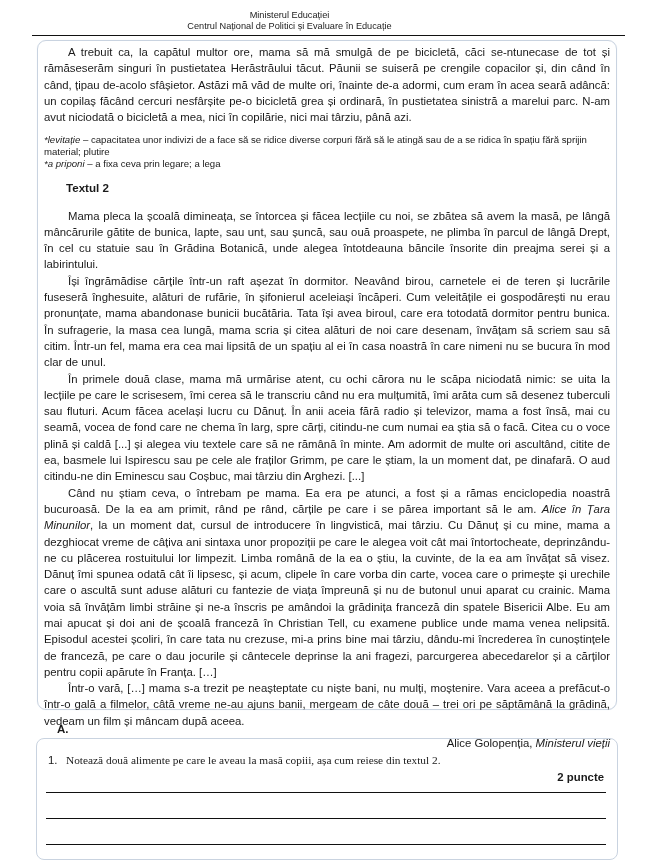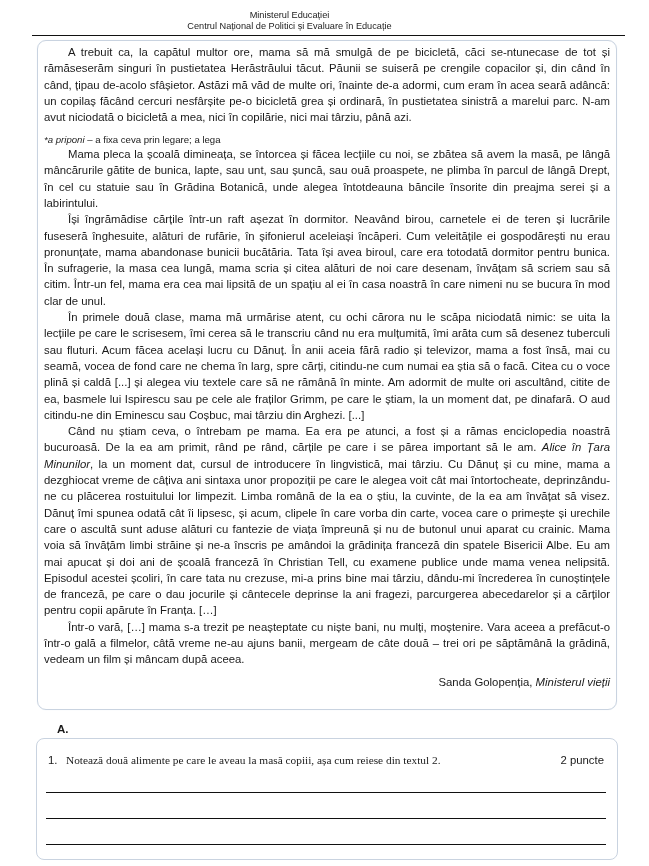--- a/index.html
+++ b/index.html
@@ -38,49 +38,51 @@
     .question-box {
       position: absolute; left: 36px; top: 738px; width: 582px; height: 122px;
       border: 1px solid #c9d3e0; border-radius: 8px; box-sizing: border-box;
     }
     .question-row {
       position: absolute; left: 48px; top: 753px; width: 556px;
       font-size: 11.35px; line-height: 14px;
     }
     .q-num { position: absolute; left: 0; top: 0; }
     .q-text { position: absolute; left: 18px; top: 0; font-family: Liberation Serif, serif; }
-    .q-points { position: absolute; right: 0; top: 0; font-weight: normal; }
+    .q-points { position: absolute; right: 0; top: 17px; font-weight: bold; }
     .answer-line {
       position: absolute; left: 46px; width: 560px; height: 0; border-top: 1px solid #111;
     }
   </style>
 </head>
 <body>
 
 <div class="header">
   <div>Ministerul Educației</div>
   <div>Centrul Național de Politici și Evaluare în Educație</div>
 </div>
 <div class="header-rule"></div>
 
 <div class="passage-box"></div>
 <div class="passage-inner">
   <p class="indent">A trebuit ca, la capătul multor ore, mama să mă smulgă de pe bicicletă, căci se-ntunecase de tot  și rămăseserăm singuri în pustietatea Herăstrăului tăcut. Păunii se suiseră pe crengile copacilor și, din când în când, țipau de-acolo sfâșietor. Astăzi mă văd de multe ori, înainte de-a adormi, cum eram în acea seară adâncă: un copilaș făcând cercuri nesfârșite pe-o bicicletă grea și ordinară, în pustietatea sinistră a marelui parc. N-am avut niciodată o bicicletă a mea, nici în copilărie, nici mai târziu, până azi.</p>
 
   <div class="footnotes">
+    <div><i>*levitație</i><span> – capacitatea unor indivizi de a face să se ridice diverse corpuri fără să le atingă sau de a se ridica în spațiu fără sprijin material; plutire</span></div>
     <div><i>*a priponi</i><span> – a fixa ceva prin legare; a lega</span></div>
   </div>
 
+  <p class="section-title">Textul 2</p>
 
   <p class="indent">Mama pleca la școală dimineața, se întorcea și făcea lecțiile cu noi, se zbătea să avem la masă, pe lângă mâncărurile gătite de bunica, lapte, sau unt, sau șuncă, sau ouă proaspete, ne plimba în parcul de lângă Drept, în cel cu statuie sau în Grădina Botanică, unde alegea întotdeauna băncile însorite din preajma serei și a labirintului.</p>
   <p class="indent">Își îngrămădise cărțile într-un raft așezat în dormitor. Neavând birou, carnetele ei de teren și lucrările fuseseră înghesuite, alături de rufărie, în șifonierul aceleiași încăperi. Cum veleitățile ei gospodărești nu erau pronunțate, mama abandonase bunicii bucătăria. Tata își avea biroul, care era totodată dormitor pentru bunica. În sufragerie, la masa cea lungă, mama scria și citea alături de noi care desenam, învățam să scriem sau să citim. Într-un fel, mama era cea mai lipsită de un spațiu al ei în casa noastră în care nimeni nu se bucura în mod clar de unul.</p>
   <p class="indent">În primele două clase, mama mă urmărise atent, cu ochi cărora nu le scăpa niciodată nimic: se uita la lecțiile pe care le scrisesem, îmi cerea să le transcriu când nu era mulțumită, îmi arăta cum să desenez tuberculi sau fluturi. Acum făcea același lucru cu Dănuț. În anii aceia fără radio și televizor, mama a fost însă, mai cu seamă, vocea de fond care ne chema în larg, spre cărți, citindu-ne cum numai ea știa să o facă. Citea cu o voce plină și caldă [...] și alegea viu textele care să ne rămână în minte. Am adormit de multe ori ascultând, citite de ea, basmele lui Ispirescu sau pe cele ale fraților Grimm, pe care le știam, la un moment dat, pe dinafară. O aud citindu-ne din Eminescu sau Coșbuc, mai târziu din Arghezi. [...]</p>
   <p class="indent"><span>Când nu știam ceva, o întrebam pe mama. Ea era pe atunci, a fost și a rămas enciclopedia noastră bucuroasă. De la ea am primit, rând pe rând, cărțile pe care i se părea important să le am. </span><i>Alice în Țara Minunilor</i><span>, la un moment dat, cursul de introducere în lingvistică, mai târziu. Cu Dănuț și cu mine, mama a dezghiocat vreme de câțiva ani sintaxa unor propoziții pe care le alegea voit cât mai întortocheate, deprinzându-ne cu plăcerea rostuitului lor limpezit. Limba română de la ea o știu, la cuvinte, de la ea am învățat să visez. Dănuț îmi spunea odată cât îi lipsesc, și acum, clipele în care vorba din carte, vocea care o primește și urechile care o ascultă sunt aduse alături cu fantezie de viața împreună și nu de butonul unui aparat cu crainic. Mama voia să învățăm limbi străine și ne-a înscris pe amândoi la grădinița franceză din spatele Bisericii Albe. Eu am mai apucat și doi ani de școală franceză în Christian Tell, cu examene publice unde mama venea nelipsită. Episodul acestei școliri, în care tata nu crezuse, mi-a prins bine mai târziu, dându-mi încrederea în cunoștințele de franceză, pe care o dau jocurile și cântecele deprinse la ani fragezi, parcurgerea abecedarelor și a cărților pentru copii apărute în Franța. […]</span></p>
   <p class="indent">Într-o vară, […] mama s-a trezit pe neașteptate cu niște bani, nu mulți, moștenire. Vara aceea a prefăcut-o într-o gală a filmelor, câtă vreme ne-au ajuns banii, mergeam de câte două – trei ori pe săptămână la grădină, vedeam un film și mâncam după aceea.</p>
-  <p class="attrib"><span>Sanda Golopenția, </span><i>Ministerul vieții</i></p>
+  <p class="attrib"><span>Alice Golopenția, </span><i>Ministerul vieții</i></p>
 </div>
 
 <div class="a-label">A.</div>
 
 <div class="question-box"></div>
 <div class="question-row">
   <span class="q-num">1.</span>
   <span class="q-text">Notează două alimente pe care le aveau la masă copiii, așa cum reiese din textul 2.</span>
   <span class="q-points">2 puncte</span>
 </div>

